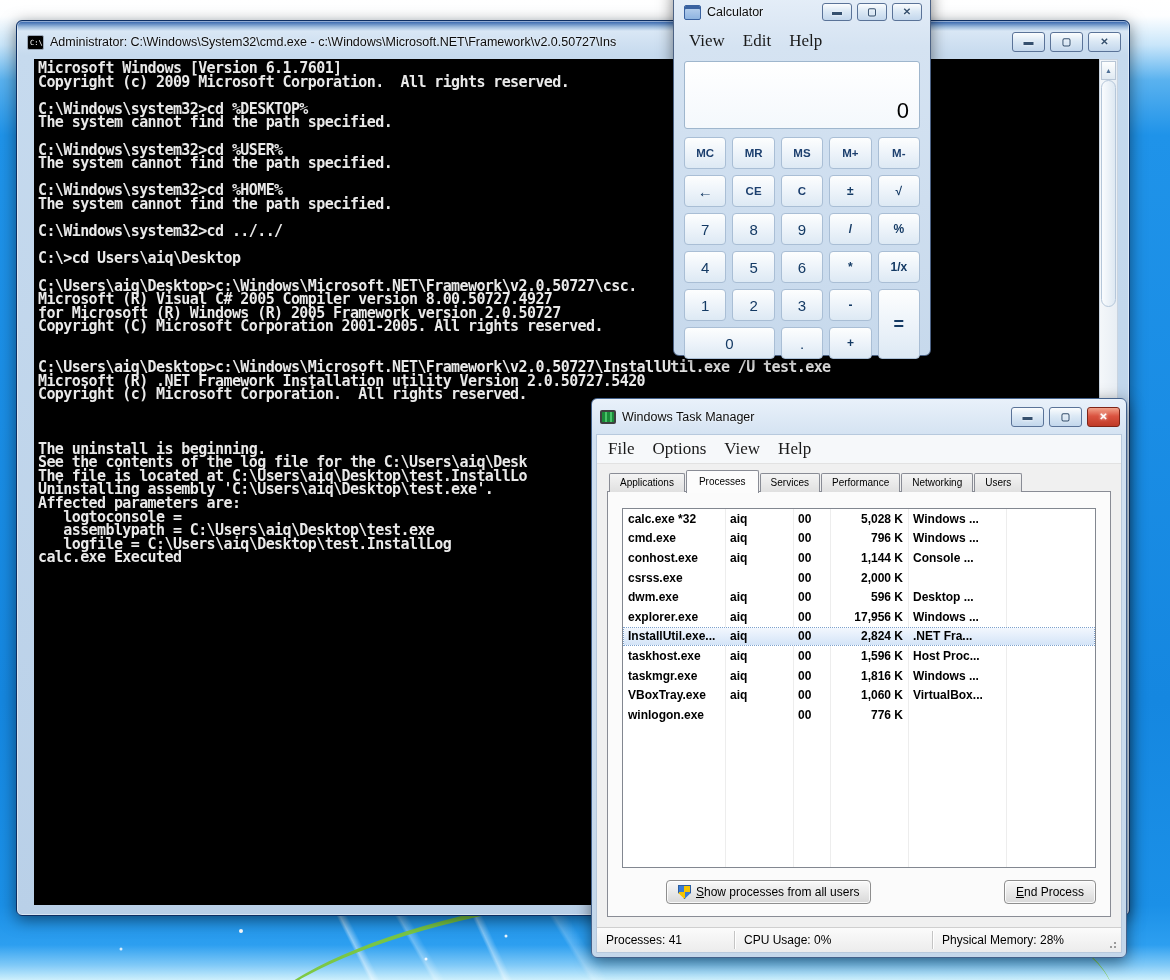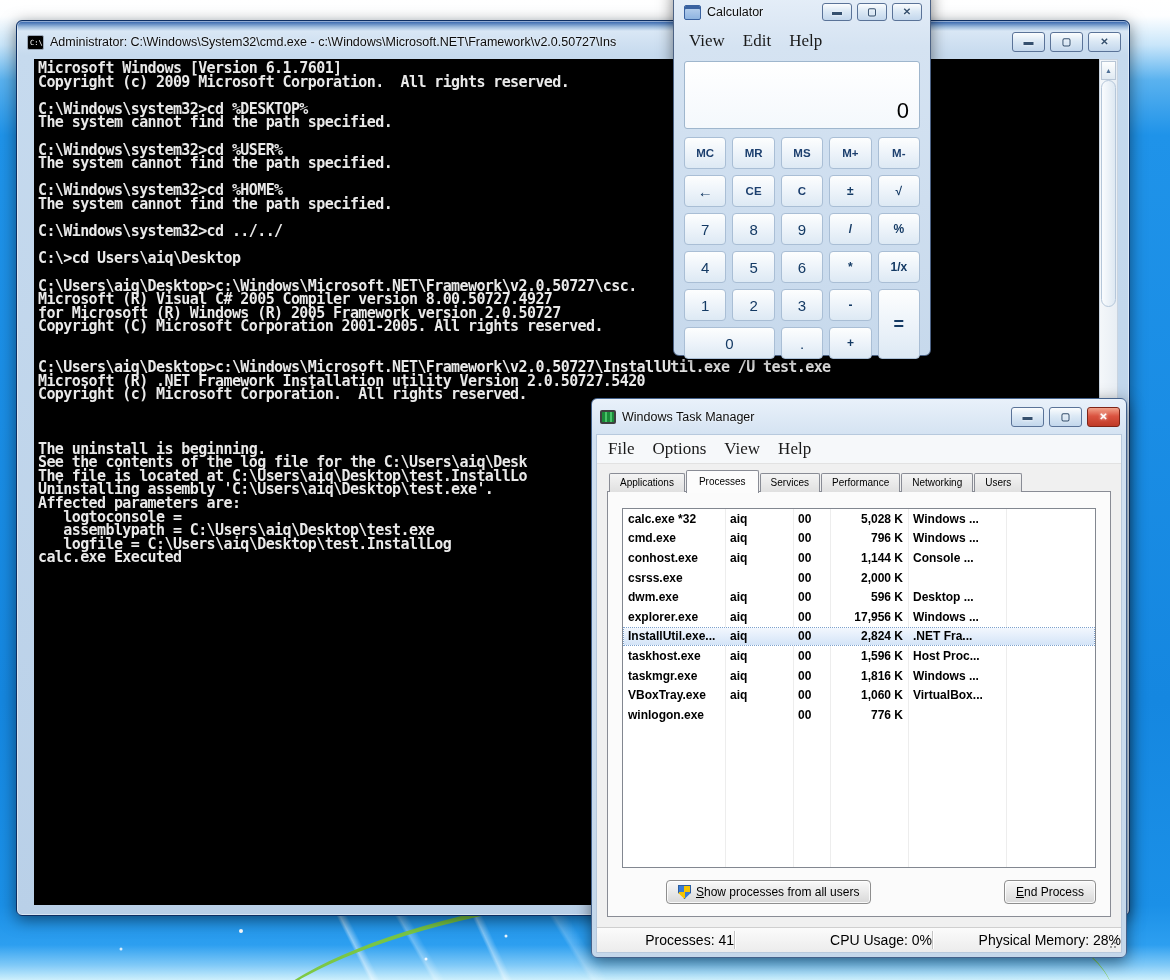--- a/index.html
+++ b/index.html
@@ -110,21 +110,21 @@
   .prow.selected{background:linear-gradient(#f4f8fe,#d2e3f7);
     box-shadow:inset 0 0 0 1px #fff;outline:1px dotted #7da2ce;outline-offset:-1px;}
   .btnrow{display:flex;justify-content:space-between;align-items:center;margin-top:12px;}
   .btn{display:flex;align-items:center;gap:5px;border:1px solid #8e8e8e;border-radius:4px;
     background:linear-gradient(#f9f9f9,#ebebeb 45%,#d8d8d8);font-size:12px;color:#000;
     padding:4px 11px;box-shadow:inset 0 0 0 1px rgba(255,255,255,.8);margin-left:44px;}
   .btn .lbl::first-letter{text-decoration:underline;}
   .shield{width:13px;height:14px;background:conic-gradient(#f5c400 0 25%,#3a7bd5 25% 50%,#f5c400 50% 75%,#3a7bd5 75% 100%);
     clip-path:polygon(0 0,100% 0,100% 55%,50% 100%,0 55%);box-shadow:inset 0 0 0 1px #2c5ea0;}
   .statusbar{display:flex;height:24px;background:linear-gradient(#fbfbfb,#ececec);
-    border-top:1px solid #cfcfcf;font-size:14px;color:#000;align-items:center;position:relative;text-align:right;}
+    border-top:1px solid #cfcfcf;font-size:12px;color:#000;align-items:center;position:relative;}
   .seg{box-sizing:border-box;padding-left:9px;height:18px;line-height:18px;
     border-right:1px solid #c4c4c4;box-shadow:1px 0 0 #fff;}
   .seg1{width:138px;} .seg2{width:198px;} .seg3{flex:1;border-right:none;box-shadow:none;}
   .grip{position:absolute;right:2px;bottom:3px;width:10px;height:10px;
     background:radial-gradient(circle at 2px 8px,#9a9a9a 1px,transparent 1.2px),
       radial-gradient(circle at 6px 8px,#9a9a9a 1px,transparent 1.2px),
       radial-gradient(circle at 6px 4px,#9a9a9a 1px,transparent 1.2px);}
 </style>
 </head>
 <body>

